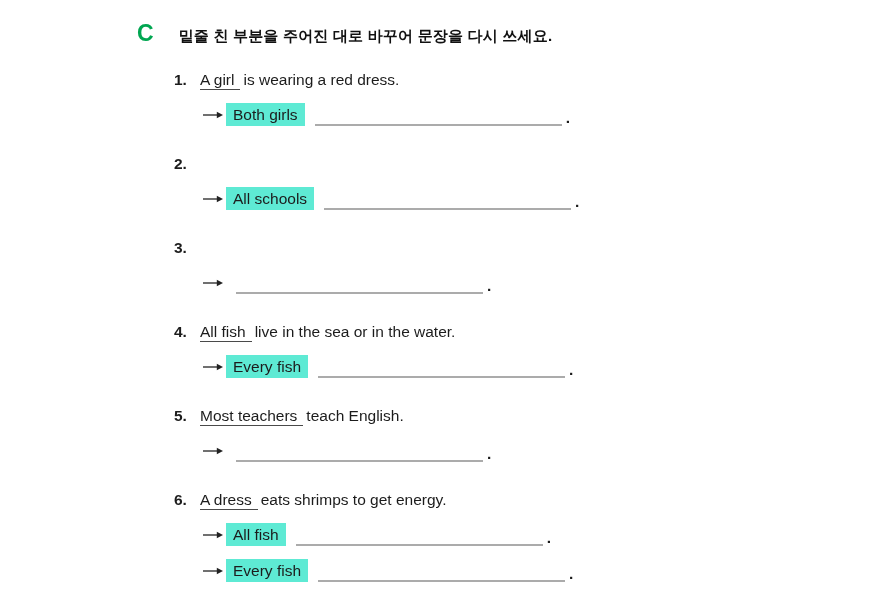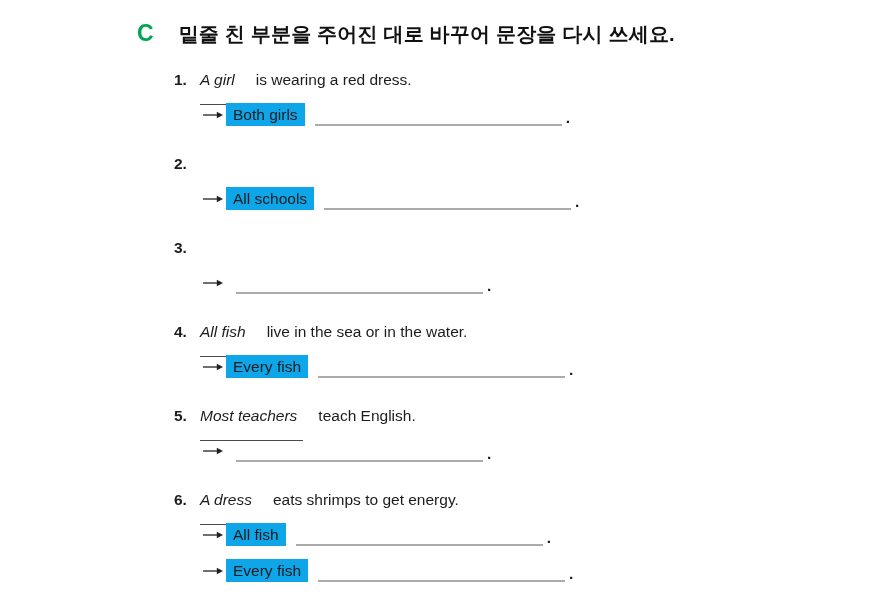--- a/index.html
+++ b/index.html
@@ -24,21 +24,21 @@
     align-items: baseline;
   }
   .section-letter {
     font-size: 23px;
     line-height: 24px;
     font-weight: 700;
     color: #00a651;
   }
   .instruction {
     margin-left: 25px;
-    font-size: 20px;
+    font-size: 15px;
     font-weight: 700;
     letter-spacing: 0.2px;
     color: #111111;
   }
   .items {
     position: absolute;
     left: 174px;
     top: 70px;
   }
   .item { margin-bottom: 28px; }
@@ -48,44 +48,43 @@
     line-height: 19px;
     white-space: nowrap;
   }
   .num {
     flex: none;
     width: 26px;
     font-weight: 700;
   }
   .u {
     border-bottom: 1.6px solid #4a4a4a;
-    padding-bottom: 16px;
+    padding-bottom: 1px;
     padding-right: 6px;
-    font-style: italic;
-  }
-  .rest { margin-left: 15px; }
+  }
+  .rest { margin-left: 3px; }
   .answer-row {
     display: flex;
     align-items: flex-end;
     margin-left: 29px;
     margin-top: 14px;
     height: 23px;
     white-space: nowrap;
   }
   .answer-row + .answer-row { margin-top: 13px; }
   .arrow {
     flex: none;
     align-self: center;
     width: 20px;
     height: 10px;
     margin-right: 3px;
   }
   .prompt {
     flex: none;
-    background: #0ea5e9;
+    background: #5eead4;
     padding: 0 7px;
     line-height: 23px;
     font-size: 15.5px;
   }
   .blank {
     flex: none;
     width: 247px;
     margin-left: 10px;
     border-bottom: 2px solid #ababab;
     height: 21px;

